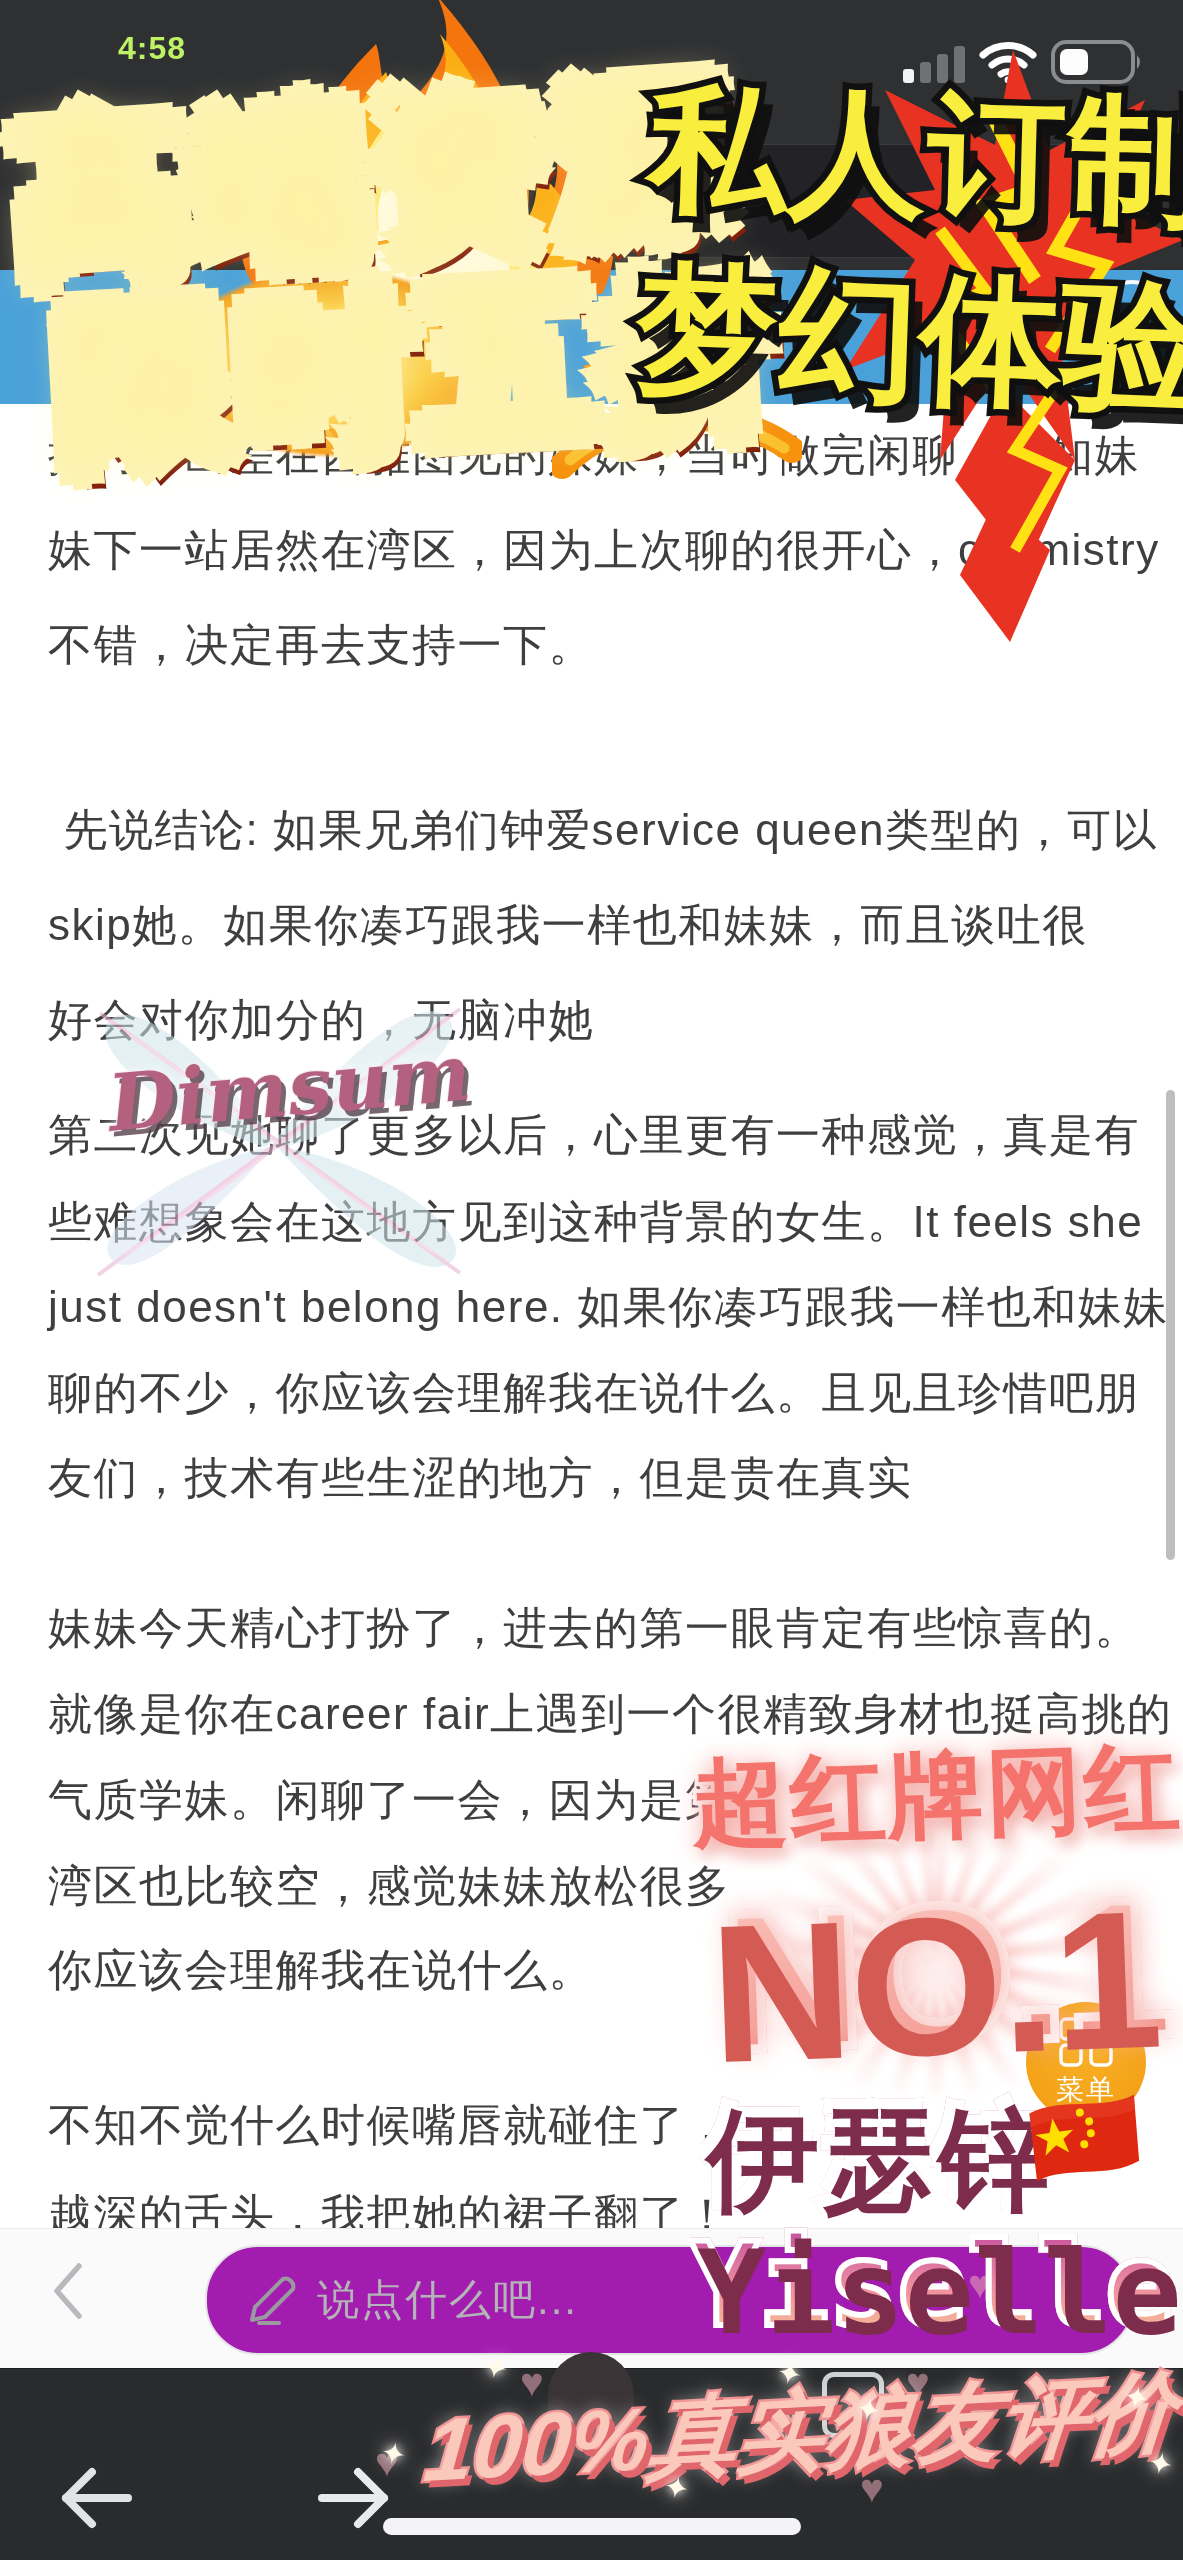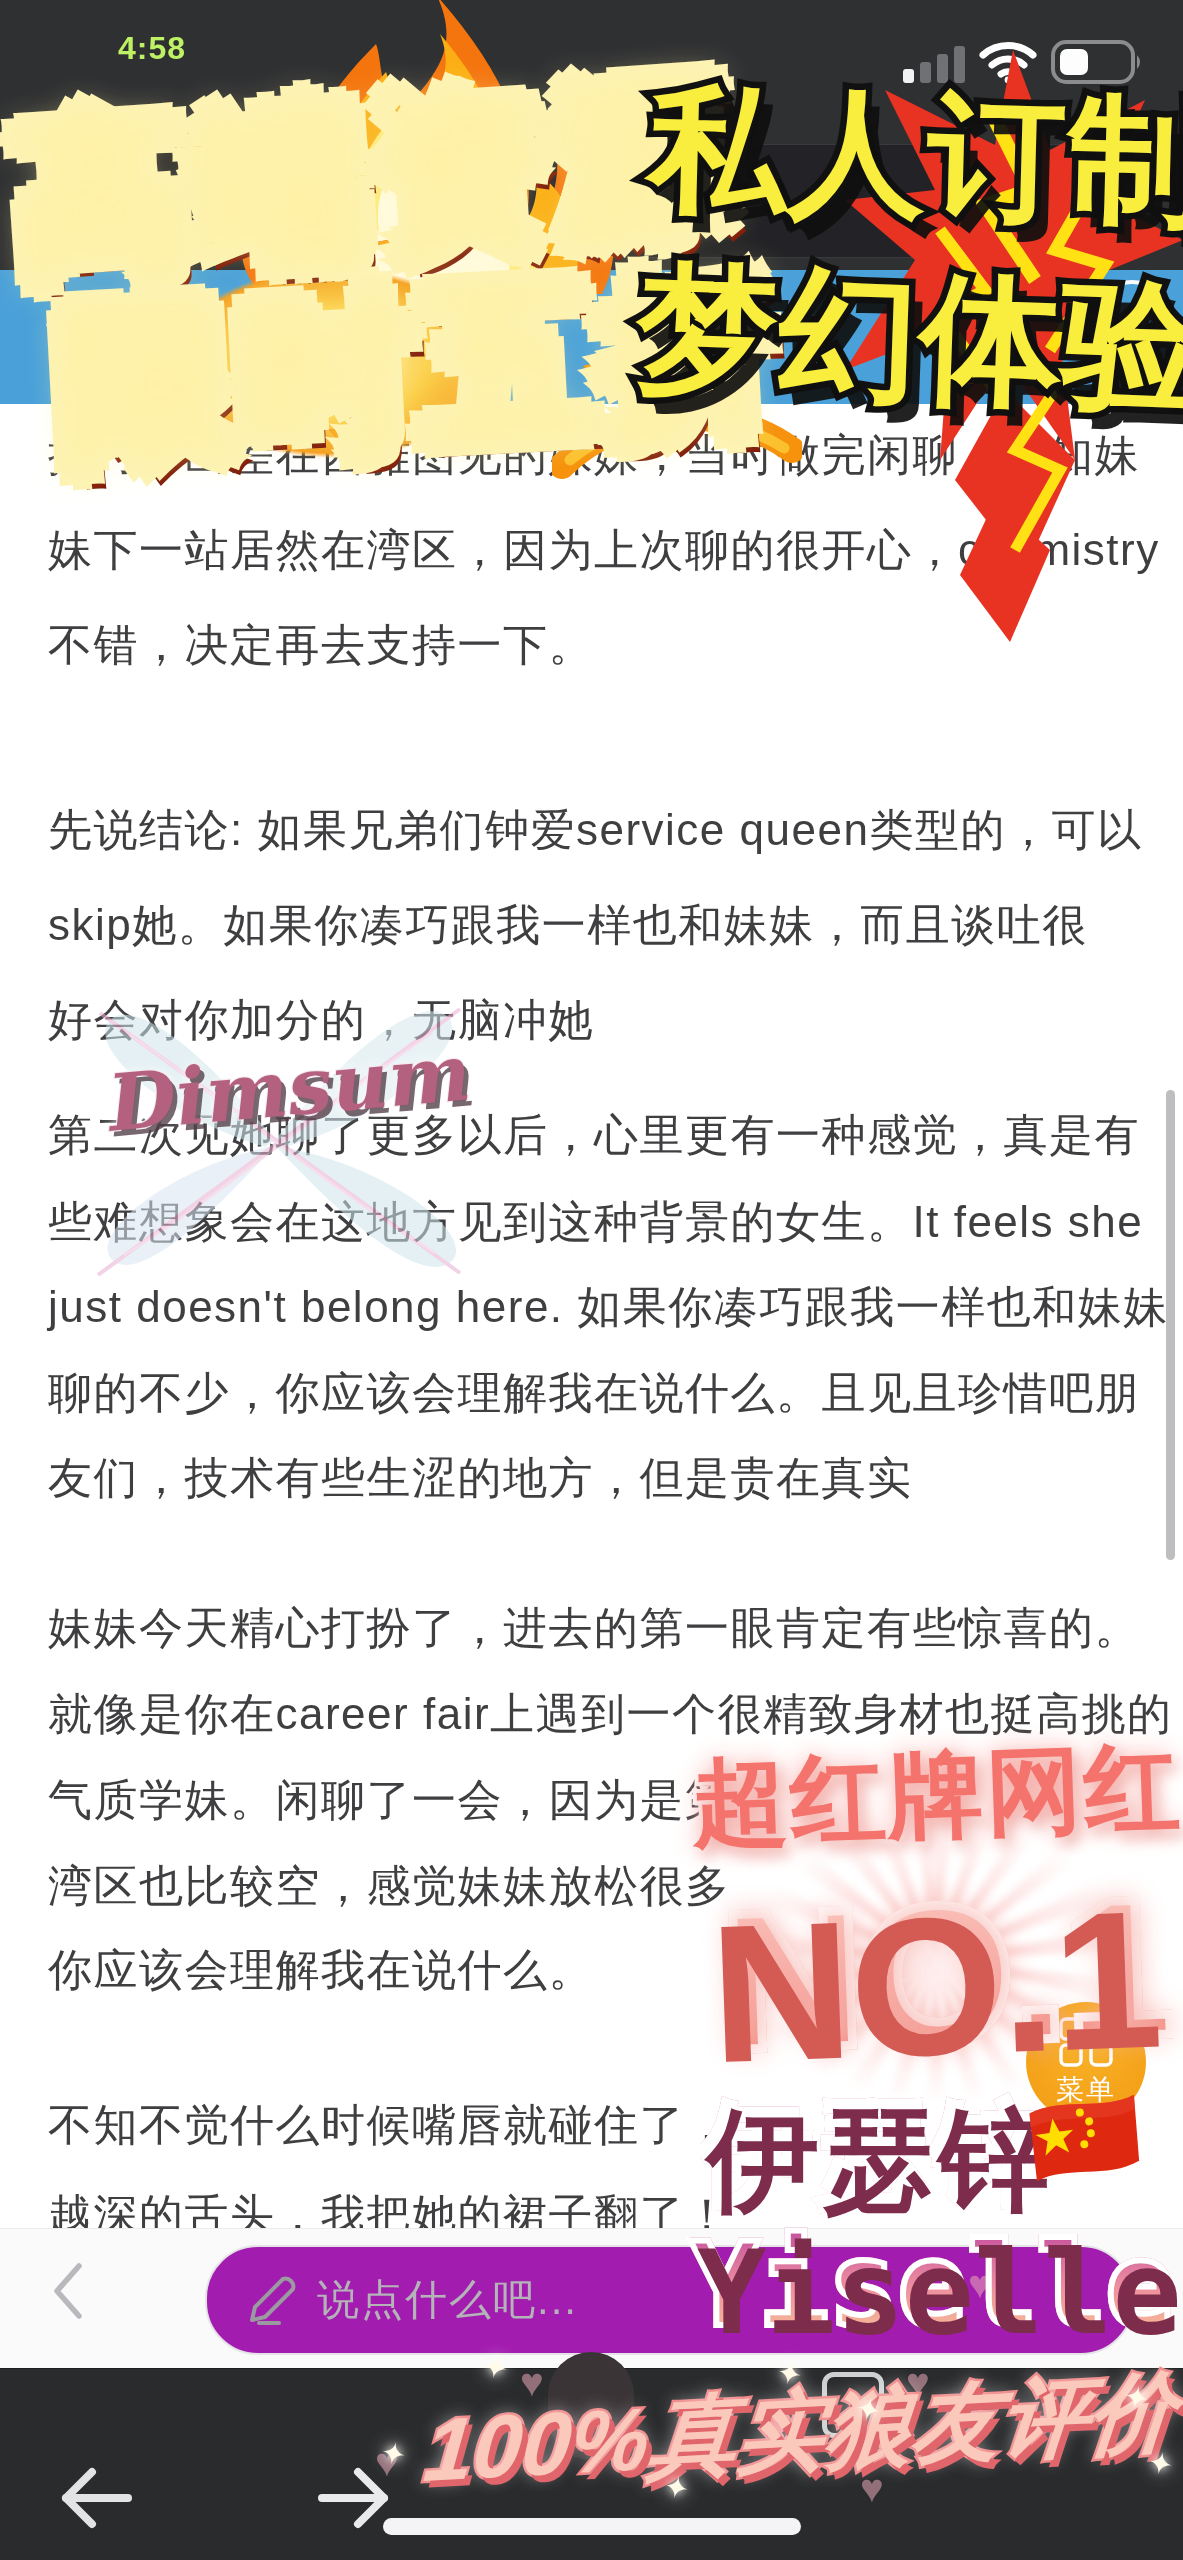--- a/index.html
+++ b/index.html
@@ -134,21 +134,21 @@
       </svg>
     </span>
     <span class="bluecircle"></span>
     <span class="bluedot"></span>
   </div>
 
   <div id="article-lines">
       <div class="aline" style="top: 422px;">挺巧，出差在西雅图见的妹妹，当时做完闲聊，得知妹</div>
       <div class="aline" style="top: 517px;">妹下一站居然在湾区，因为上次聊的很开心，chemistry</div>
       <div class="aline" style="top: 612px;">不错，决定再去支持一下。</div>
-      <div class="aline" style="top: 797px;">先说结论: 如果兄弟们钟爱service queen类型的，可以</div>
+      <div class="aline" style="top: 797px; text-align: right;">先说结论: 如果兄弟们钟爱service queen类型的，可以</div>
       <div class="aline" style="top: 892px;">skip她。如果你凑巧跟我一样也和妹妹，而且谈吐很</div>
       <div class="aline" style="top: 987px;">好会对你加分的，无脑冲她</div>
       <div class="aline" style="top: 1102px;">第二次见她聊了更多以后，心里更有一种感觉，真是有</div>
       <div class="aline" style="top: 1189px;">些难想象会在这地方见到这种背景的女生。It feels she</div>
       <div class="aline" style="top: 1274px;">just doesn't belong here. 如果你凑巧跟我一样也和妹妹</div>
       <div class="aline" style="top: 1360px;">聊的不少，你应该会理解我在说什么。且见且珍惜吧朋</div>
       <div class="aline" style="top: 1445px;">友们，技术有些生涩的地方，但是贵在真实</div>
       <div class="aline" style="top: 1595px;">妹妹今天精心打扮了，进去的第一眼肯定有些惊喜的。</div>
       <div class="aline" style="top: 1681px;">就像是你在career fair上遇到一个很精致身材也挺高挑的</div>
       <div class="aline" style="top: 1767px;">气质学妹。闲聊了一会，因为是第</div>

